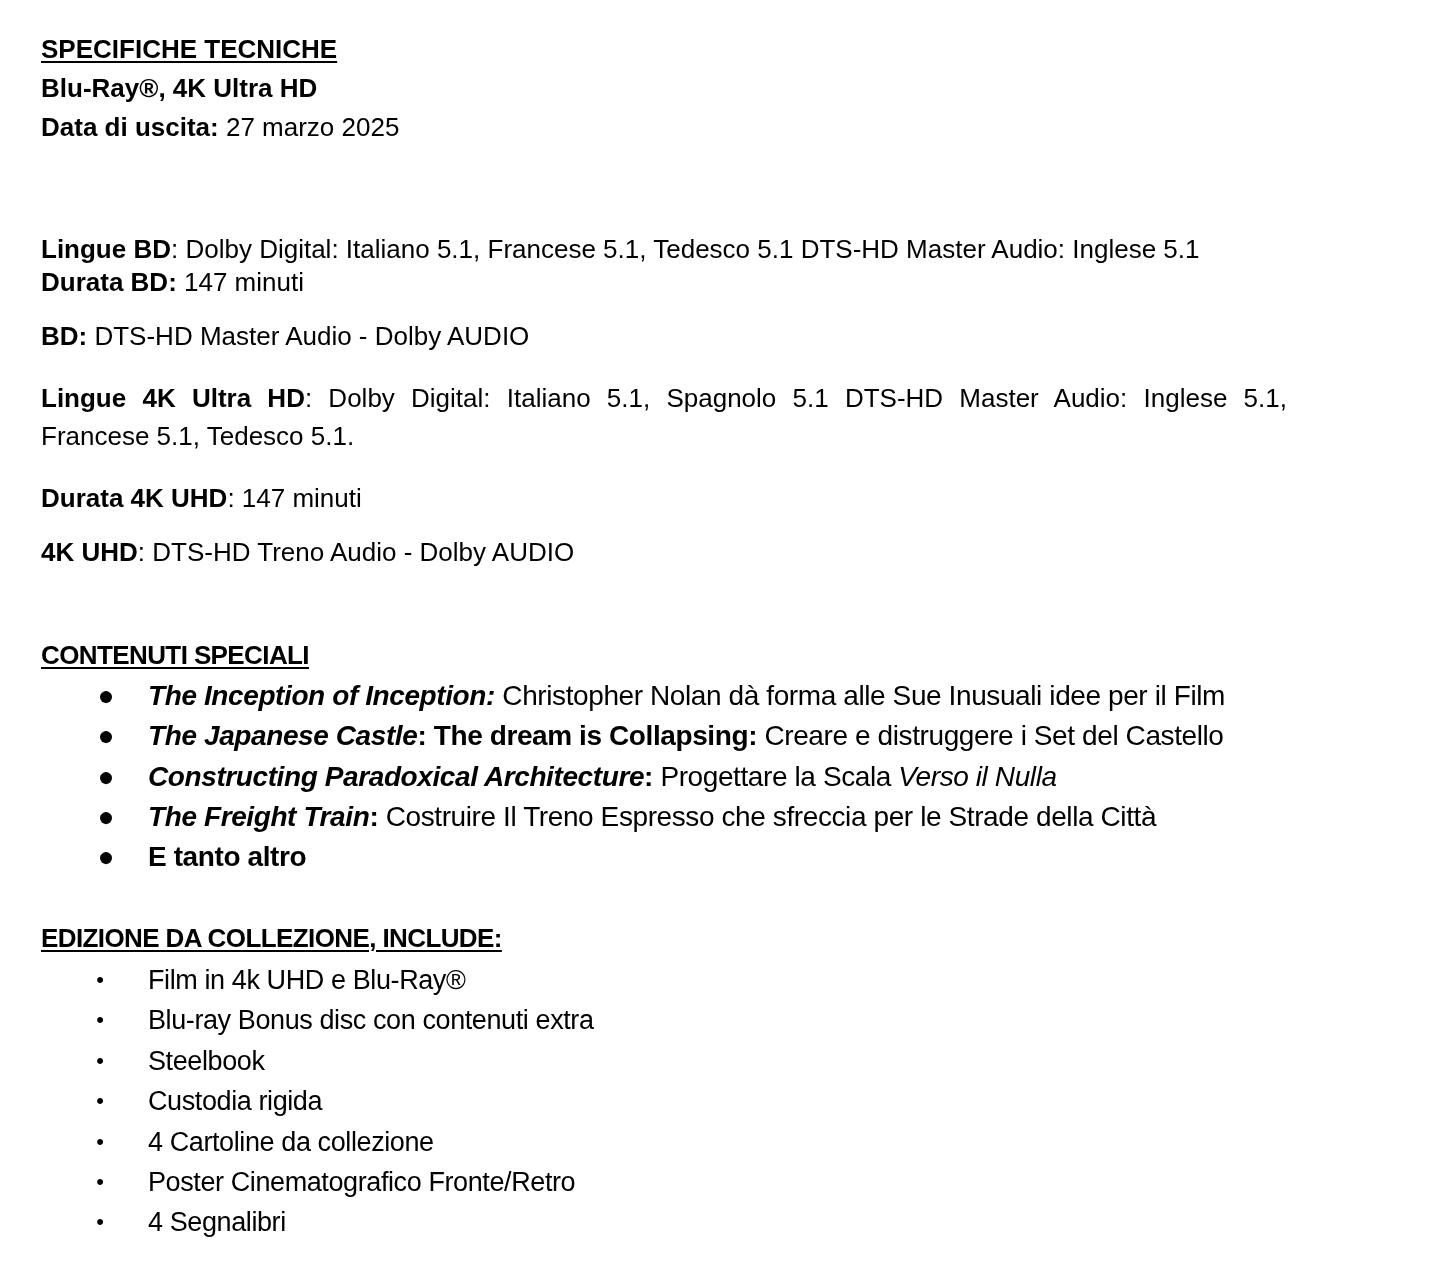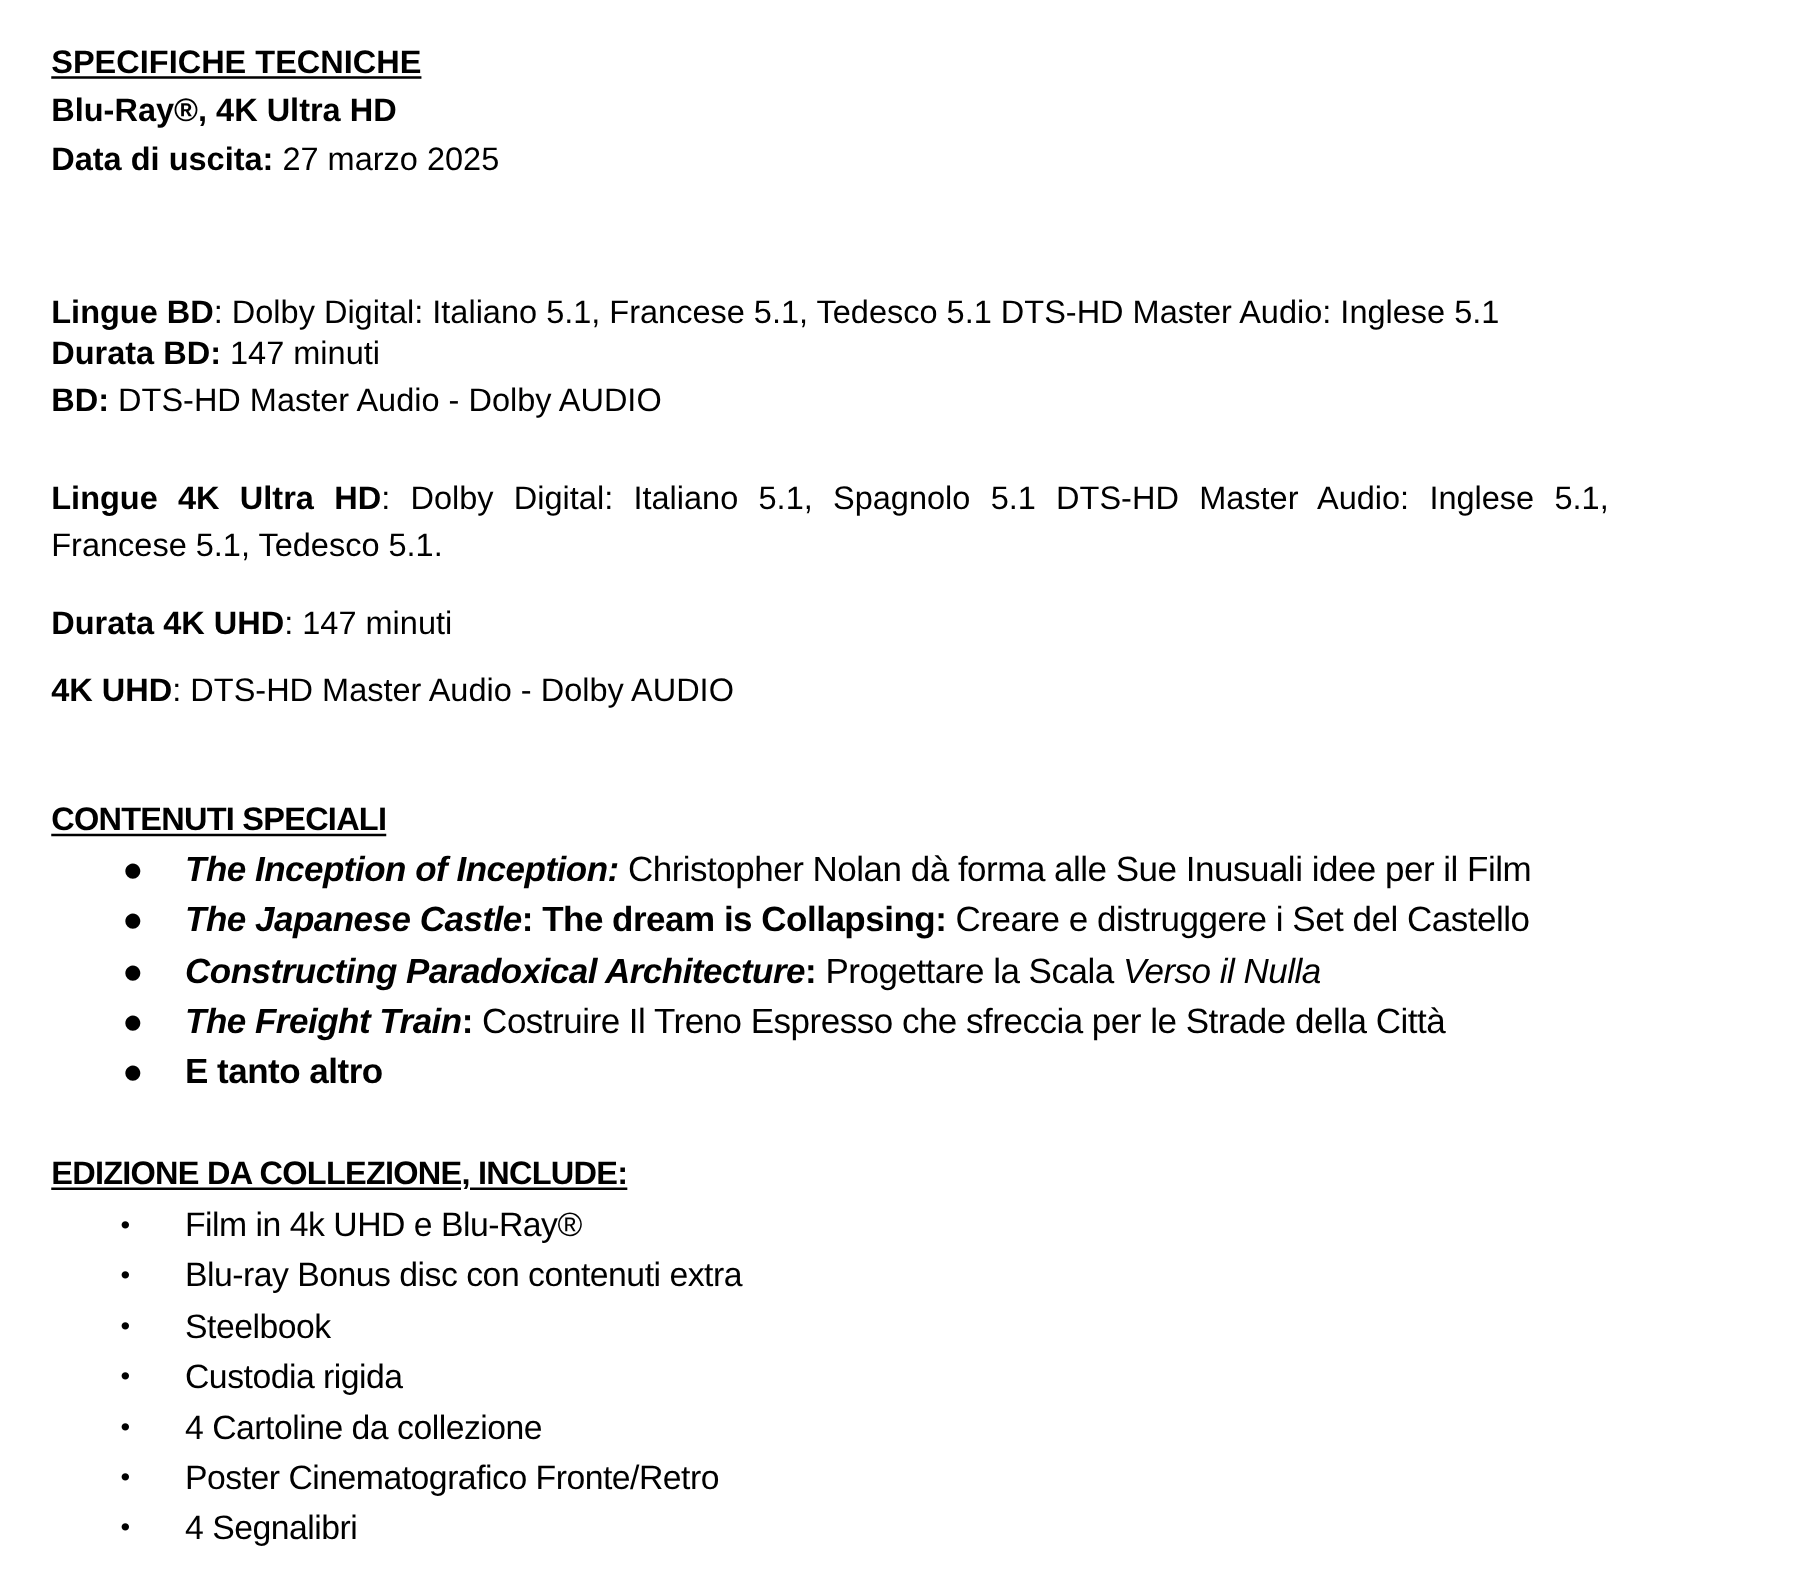--- a/index.html
+++ b/index.html
@@ -83,33 +83,33 @@
   <div class="line" style="top:111px;">
     <span class="b">Data di uscita:</span><span> 27 marzo 2025</span>
   </div>
 
   <div class="line" style="top:189px;margin-top:44px;">
     <span class="b">Lingue BD</span><span>: Dolby Digital: Italiano 5.1, Francese 5.1, Tedesco 5.1 DTS-HD Master Audio: Inglese 5.1</span>
   </div>
   <div class="line" style="top:266px;">
     <span class="b">Durata BD:</span><span> 147 minuti</span>
   </div>
-  <div class="line" style="top:304px;">
+  <div class="line" style="top:320px;">
     <span class="b">BD:</span><span> DTS-HD Master Audio - Dolby AUDIO</span>
   </div>
 
   <div class="line justified" style="top:382px;">
     <span class="b">Lingue 4K Ultra HD</span><span>: Dolby Digital: Italiano 5.1, Spagnolo 5.1 DTS-HD Master Audio: Inglese 5.1,</span>
   </div>
   <div class="line" style="top:420px;">Francese 5.1, Tedesco 5.1.</div>
   <div class="line" style="top:482px;">
     <span class="b">Durata 4K UHD</span><span>: 147 minuti</span>
   </div>
   <div class="line" style="top:536px;">
-    <span class="b">4K UHD</span><span>: DTS-HD Master Audio - Dolby AUDIO</span>
+    <span class="b">4K UHD</span><span>: DTS-HD Treno Audio - Dolby AUDIO</span>
   </div>
 
   <div class="line heading tight" style="top:639px;">CONTENUTI SPECIALI</div>
 
   <div class="li tight-cond" style="top:679px;">
     <span class="marker">●</span>
     <span class="text">
       <span class="b i">The Inception of Inception:</span><span> Christopher Nolan dà forma alle Sue Inusuali idee per il Film</span>
     </span>
   </div>

